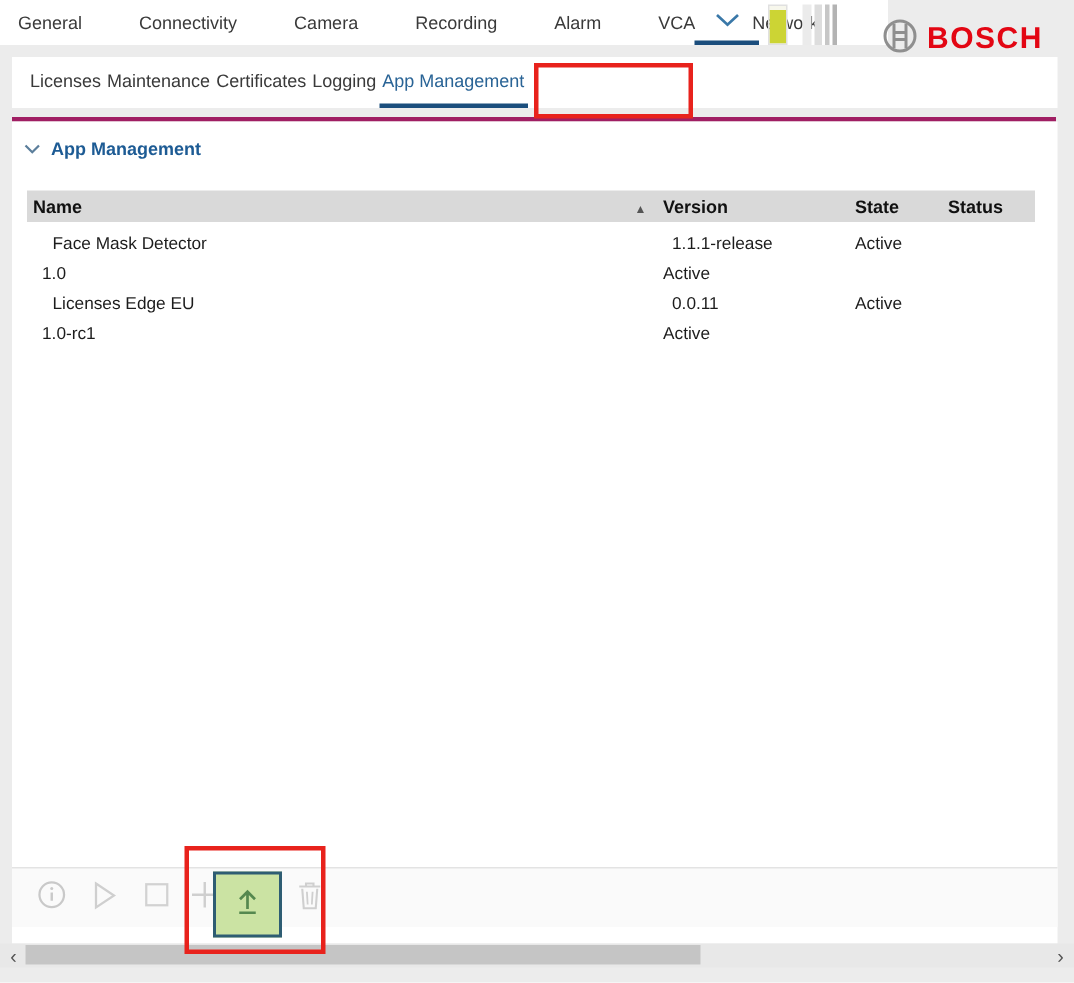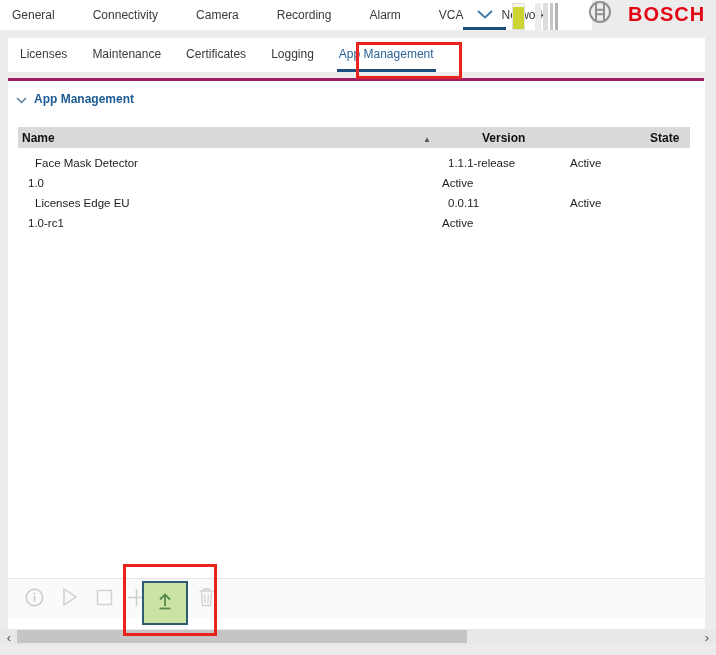--- a/index.html
+++ b/index.html
@@ -14,41 +14,41 @@
   .dropdown-tab { position:absolute; left:463px; top:0; width:43px; height:30px;
                   border-bottom:3px solid #1b4e7d; display:flex; align-items:center; justify-content:center; }
   .meter-yellow { position:absolute; left:512px; top:3px; width:13px; height:27px; border:1px solid #e0e0e0;
                   background:linear-gradient(to bottom, #f7f7ec 0%, #f7f7ec 12%, #ccd434 12%, #ccd434 100%); }
   .meter-gray { position:absolute; left:535px; top:3px; height:27px; display:flex; gap:2px; }
   .meter-gray i { display:block; height:27px; }
   .mg1 { width:6px; background:#ebebeb; }
   .mg2 { width:5px; background:#dddddd; }
   .mg3 { width:3px; background:#c6c6c6; }
   .mg4 { width:3px; background:#b3b3b3; }
-  .bosch-logo { position:absolute; left:588px; top:0; display:flex; align-items:center; gap:16px; }
+  .bosch-logo { position:absolute; left:588px; top:12px; display:flex; align-items:center; gap:6px; }
   .bosch-word { font-size:20px; font-weight:bold; color:#e30613; letter-spacing:1px; }
 
   
   .tabpanel { position:absolute; left:8px; top:38px; width:697px; height:34px; background:#ffffff; }
-  .tabrow { display:flex; align-items:stretch; height:34px; padding-left:10px; gap:21px; }
+  .tabrow { display:flex; align-items:stretch; height:34px; padding-left:10px; }
   .tab { font-size:12px; color:#3a3a3a; display:flex; align-items:center; cursor:pointer;
          border-bottom:3px solid transparent; padding:0 2px; white-space:nowrap; }
   .tab.active { color:#2a6496; border-bottom-color:#1b4e7d; }
 
   .magenta-line { position:absolute; left:8px; top:78px; width:696px; height:3px; background:#a01e63; }
 
   
   .content { position:absolute; left:8px; top:81px; width:697px; height:548px; background:#ffffff; }
   .section-head { position:absolute; left:8px; top:9px; display:flex; align-items:center; gap:7px; cursor:pointer; }
   .section-head .title { font-size:12px; font-weight:bold; color:#1d5b94; }
 
   
   .apptable { position:absolute; left:10px; top:46px; width:672px; }
   .thead { display:grid; grid-template-columns:420px 128px 62px 1fr; background:#d9d9d9; height:21px;
-           align-items:center; font-size:12px; font-weight:bold; color:#111;gap:40px; }
+           align-items:center; font-size:12px; font-weight:bold; color:#111; }
   .thead .th { padding-left:4px; position:relative; }
   .sort-arrow { position:absolute; left:405px; top:4px; font-size:8px; color:#555; font-weight:normal; }
   .tbody { margin-top:5px; }
   .trow { display:grid; grid-template-columns:420px 128px 62px 1fr; height:20px; align-items:center;
           font-size:11.5px; color:#1c1c1c; cursor:default; }
   .trow .c-name   { padding-left:17px; }
   .trow .c-ver    { padding-left:10px; }
   .trow .c-state  { padding-left:4px; }
   .trow .c-status { padding-left:4px; }
 

